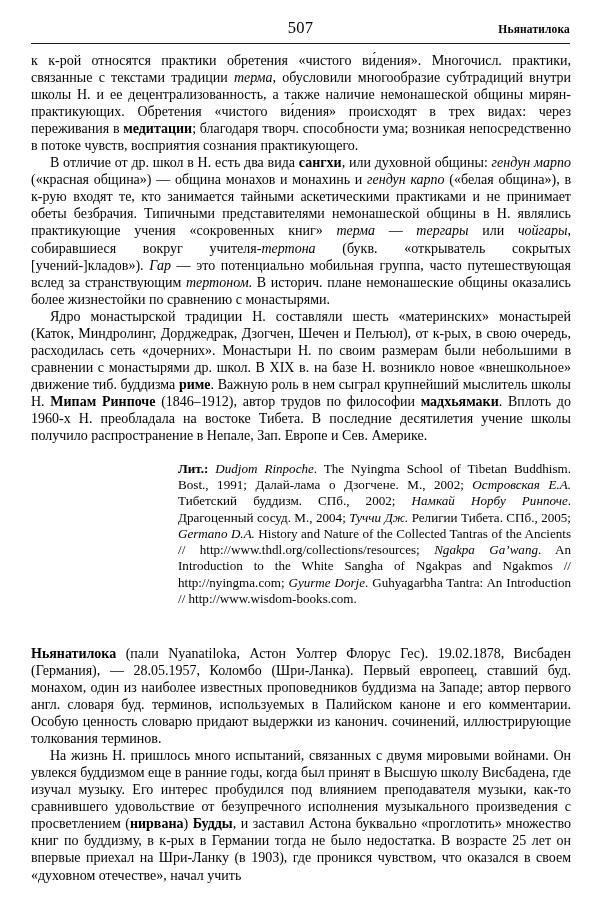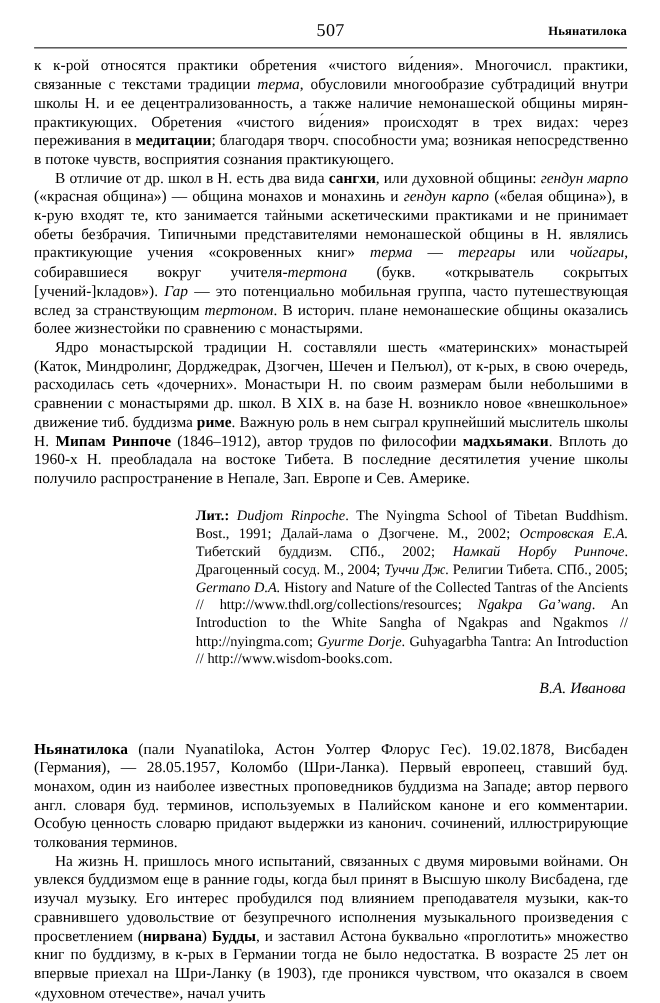--- a/index.html
+++ b/index.html
@@ -129,21 +129,20 @@
   <div class="body-col">
 
     <p class="para noindent">к к-рой относятся практики обретения «чистого ви́дения». Многочисл. практики, связанные с текстами традиции <span class="it">терма</span>, обусловили многообразие субтрадиций внутри школы Н. и ее децентрализованность, а также наличие немонашеской общины мирян-практикующих. Обретения «чистого ви́дения» происходят в трех видах: через переживания в <span class="bd">медитации</span>; благодаря творч. способности ума; возникая непосредственно в потоке чувств, восприятия сознания практикующего.</p>
     <p class="para">В отличие от др. школ в Н. есть два вида <span class="bd">сангхи</span>, или духовной общины: <span class="it">гендун марпо</span> («красная община») — община монахов и монахинь и <span class="it">гендун карпо</span> («белая община»), в к-рую входят те, кто занимается тайными аскетическими практиками и не принимает обеты безбрачия. Типичными представителями немонашеской общины в Н. являлись практикующие учения «сокровенных книг» <span class="it">терма</span> — <span class="it">тергары</span> или <span class="it">чойгары</span>, собиравшиеся вокруг учителя-<span class="it">тертона</span> (букв. «открыватель сокрытых [учений-]кладов»). <span class="it">Гар</span> — это потенциально мобильная группа, часто путешествующая вслед за странствующим <span class="it">тертоном</span>. В историч. плане немонашеские общины оказались более жизнестойки по сравнению с монастырями.</p>
     <p class="para">Ядро монастырской традиции Н. составляли шесть «материнских» монастырей (Каток, Миндролинг, Дорджедрак, Дзогчен, Шечен и Пелъюл), от к-рых, в свою очередь, расходилась сеть «дочерних». Монастыри Н. по своим размерам были небольшими в сравнении с монастырями др. школ. В XIX в. на базе Н. возникло новое «внешкольное» движение тиб. буддизма <span class="bd">риме</span>. Важную роль в нем сыграл крупнейший мыслитель школы Н. <span class="bd">Мипам Ринпоче</span> (1846–1912), автор трудов по философии <span class="bd">мадхьямаки</span>. Вплоть до 1960-х Н. преобладала на востоке Тибета. В последние десятилетия учение школы получило распространение в Непале, Зап. Европе и Сев. Америке.</p>
 
     <div class="lit-block">
       <p class="lit"><span class="bd">Лит.:</span> <span class="it">Dudjom Rinpoche</span>. The Nyingma School of Tibetan Buddhism. Bost., 1991; Далай-лама о Дзогчене. М., 2002; <span class="it">Островская Е.А.</span> Тибетский буддизм. СПб., 2002; <span class="it">Намкай Норбу Ринпоче</span>. Драгоценный сосуд. М., 2004; <span class="it">Туччи Дж.</span> Религии Тибета. СПб., 2005; <span class="it">Germano D.A.</span> History and Nature of the Collected Tantras of the Ancients // http://www.thdl.org/collections/resources; <span class="it">Ngakpa Ga’wang</span>. An Introduction to the White Sangha of Ngakpas and Ngakmos // http://nyingma.com; <span class="it">Gyurme Dorje</span>. Guhyagarbha Tantra: An Introduction // http://www.wisdom-books.com.</p>
     </div>
 
-    <div class="byline">В.А. Иванова</div>
 
     <div class="entry-gap"></div>
 
     <p class="para noindent"><span class="bd">Ньянатилока</span> (пали Nyanatiloka, Астон Уолтер Флорус Гес). 19.02.1878, Висбаден (Германия), — 28.05.1957, Коломбо (Шри-Ланка). Первый европеец, ставший буд. монахом, один из наиболее известных проповедников буддизма на Западе; автор первого англ. словаря буд. терминов, используемых в Палийском каноне и его комментарии. Особую ценность словарю придают выдержки из канонич. сочинений, иллюстрирующие толкования терминов.</p>
     <p class="para">На жизнь Н. пришлось много испытаний, связанных с двумя мировыми войнами. Он увлекся буддизмом еще в ранние годы, когда был принят в Высшую школу Висбадена, где изучал музыку. Его интерес пробудился под влиянием преподавателя музыки, как-то сравнившего удовольствие от безупречного исполнения музыкального произведения с просветлением (<span class="bd">нирвана</span>) <span class="bd">Будды</span>, и заставил Астона буквально «проглотить» множество книг по буддизму, в к-рых в Германии тогда не было недостатка. В возрасте 25 лет он впервые приехал на Шри-Ланку (в 1903), где проникся чувством, что оказался в своем «духовном отечестве», начал учить</p>
 
   </div>
 </div>
 
 </body></html>

